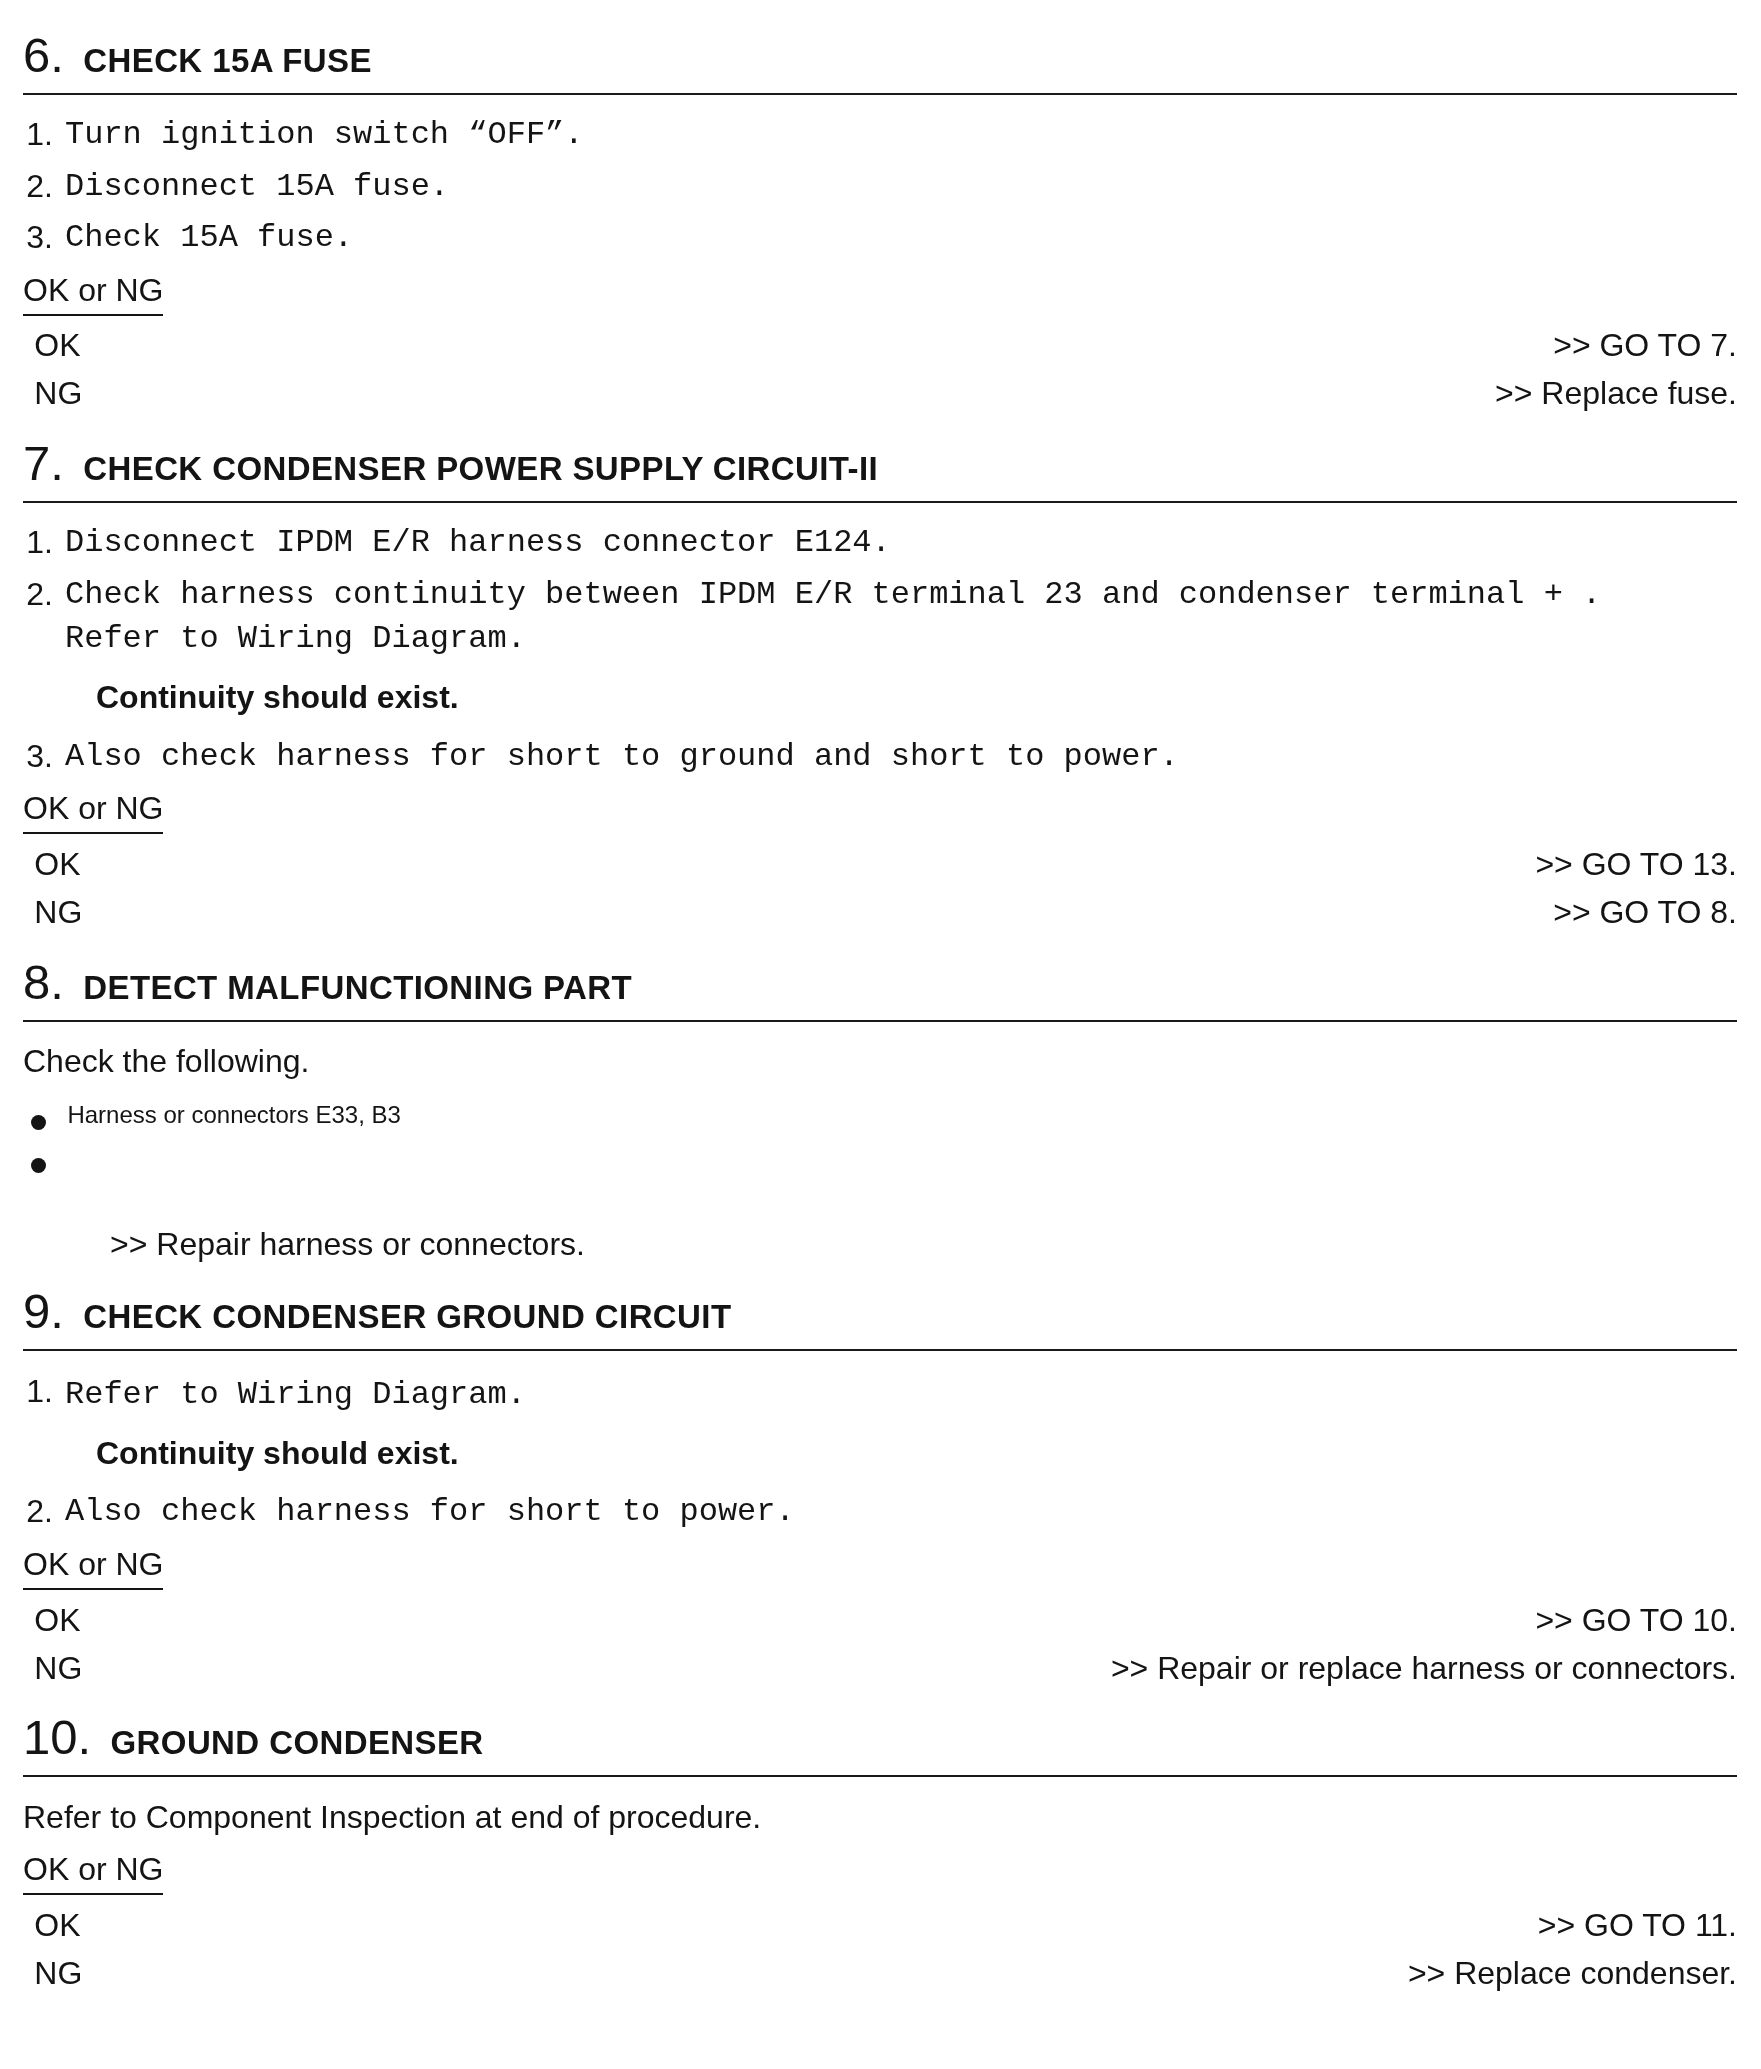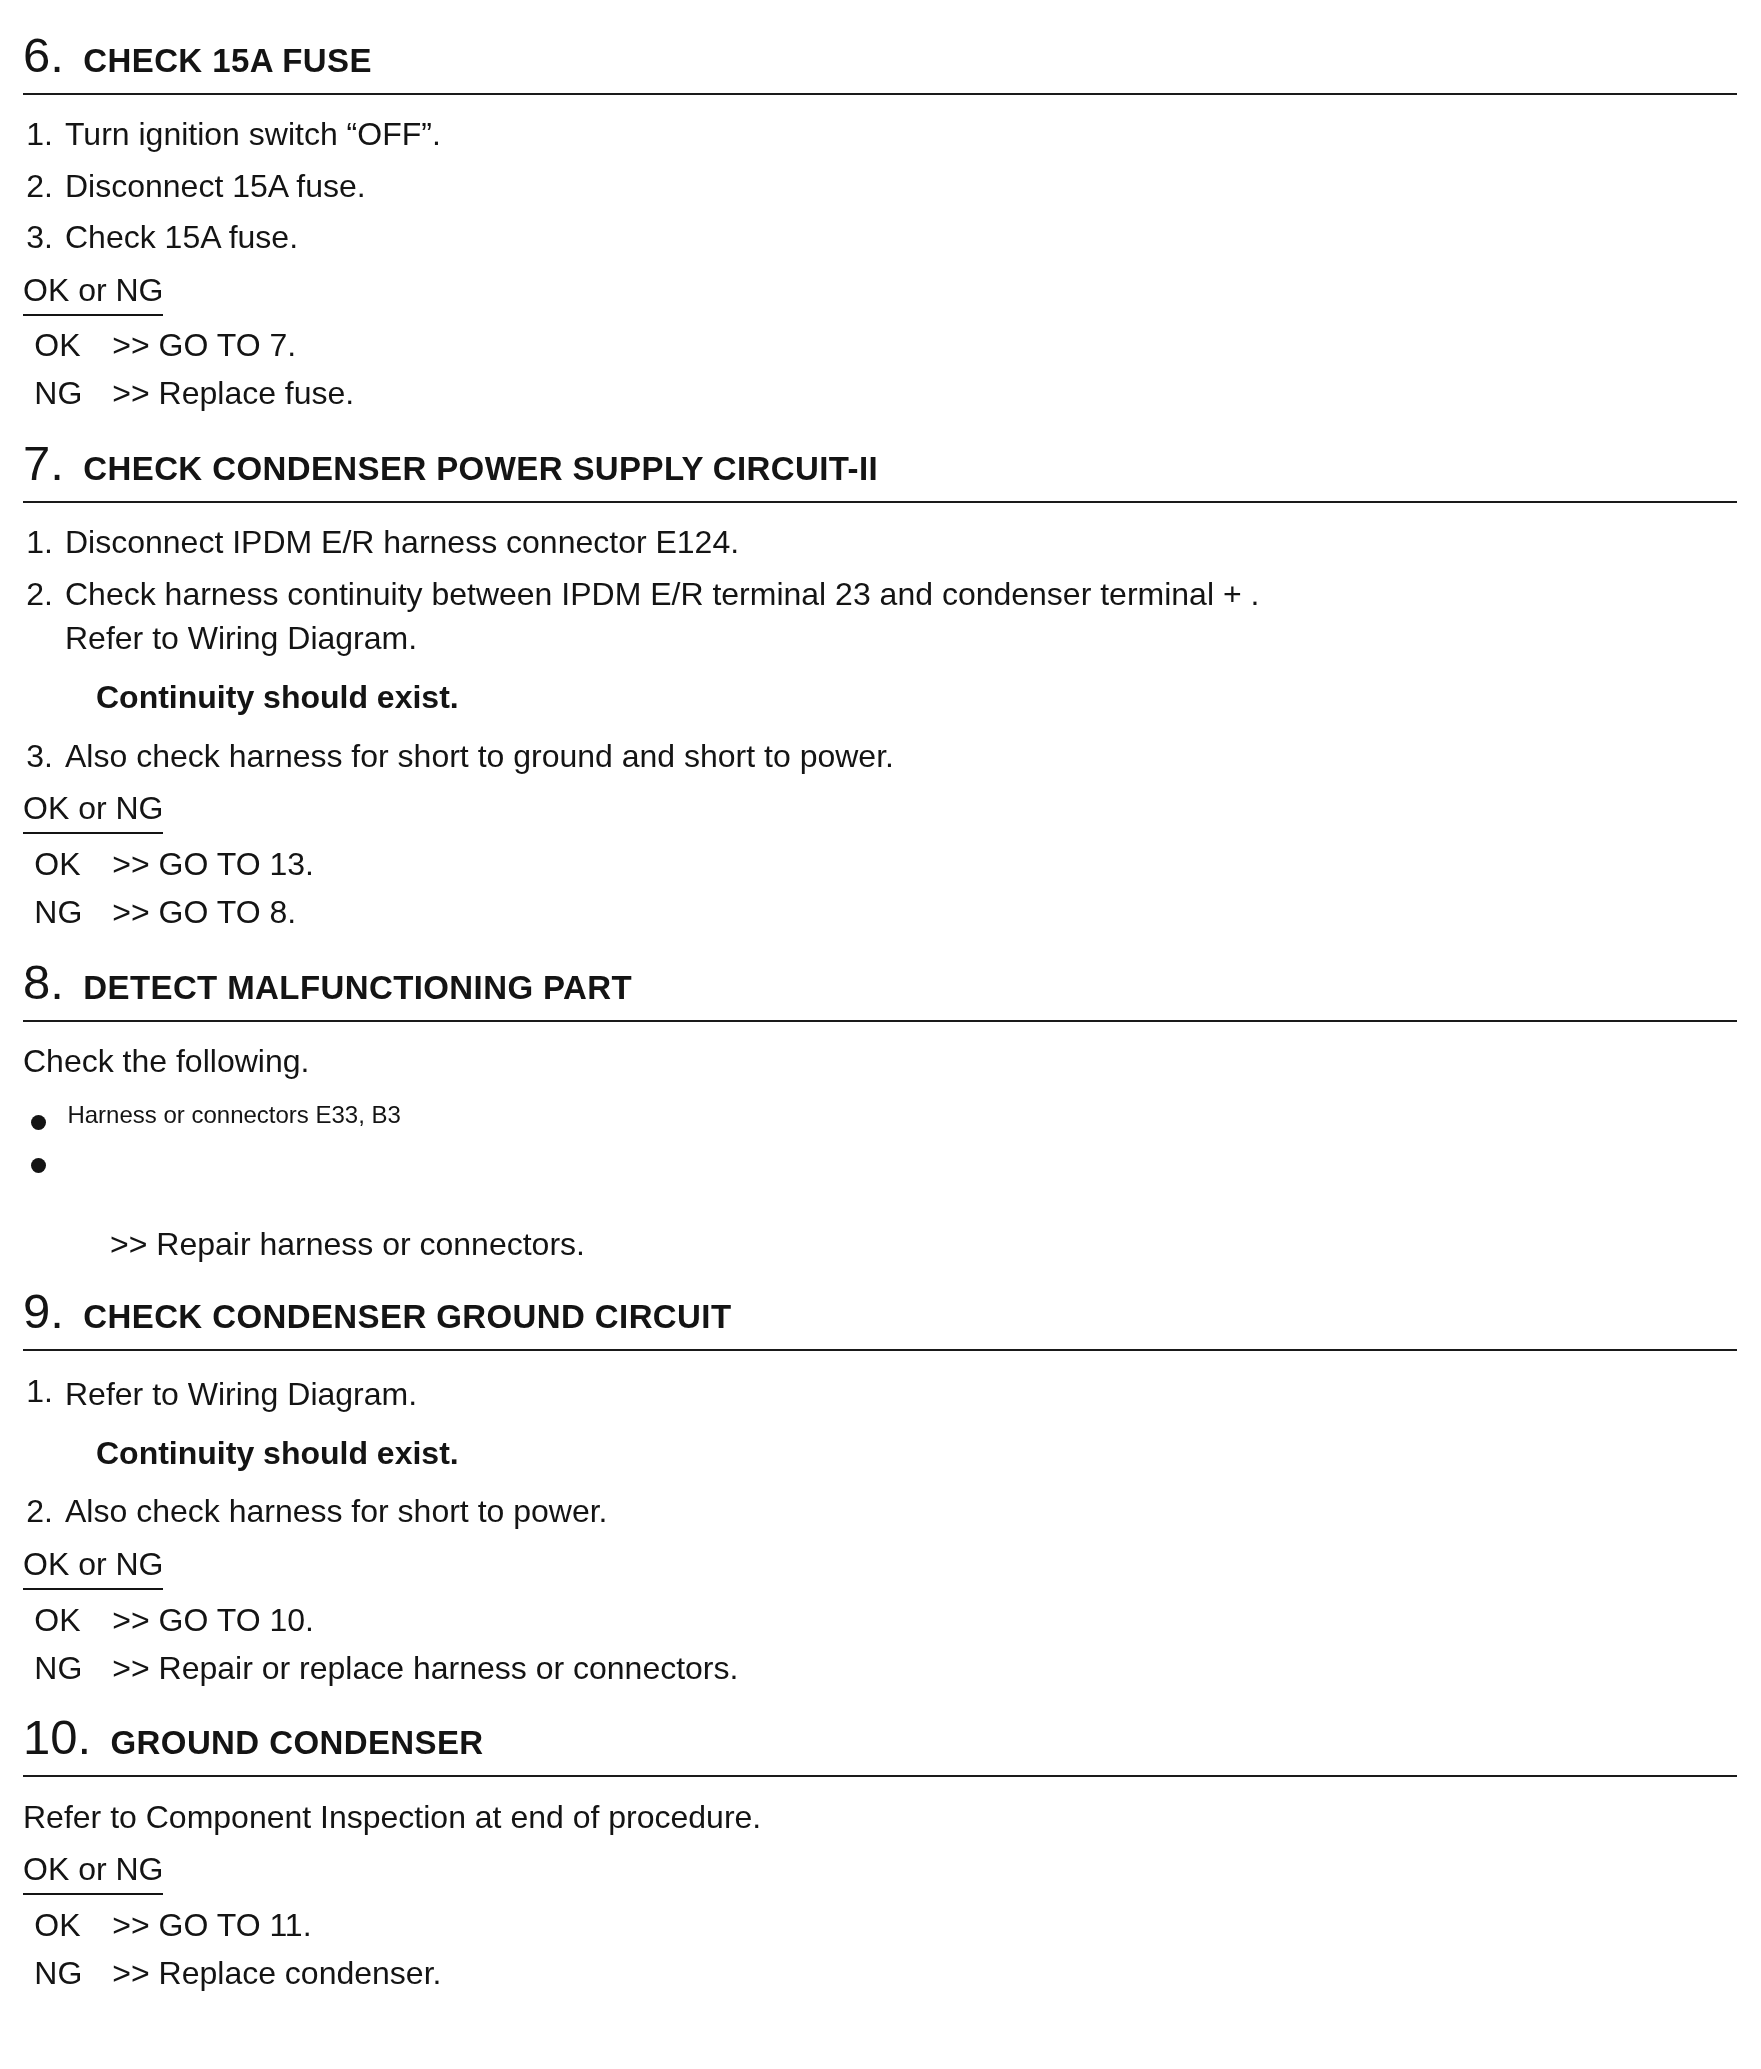--- a/index.html
+++ b/index.html
@@ -40,21 +40,21 @@
     margin: 13px 0 19.4px 0;
     height: 0;
   }
   .step {
     display: flex;
     font-size: 32px;
     line-height: 1.3;
     margin: 9.7px 0;
   }
   .step-num { flex: 0 0 42px; width: 42px; padding-left: 3.2px; }
-  .step-body { flex: 1; }
+  .step-body { flex: 1; font-family: Liberation Mono, monospace; }
   .step-line2 { margin-top: 3.2px; }
   .note {
     font-weight: 700;
     font-size: 32px;
     margin: 19.4px 0 19.4px 73px;
   }
   .intro {
     font-size: 32px;
     margin: 6.5px 0 11.3px 0;
     line-height: 1.3;
@@ -65,20 +65,21 @@
     font-size: 32px;
     border-bottom: 2.4px solid #141414;
     padding-bottom: 5px;
   }
   .result {
     display: flex;
     font-size: 32px;
     line-height: 1.3;
     margin: 6.5px 0;
     padding-left: 11.3px;
+    justify-content: space-between;
   }
   .res-label { flex: 0 0 78px; width: 78px; }
   .bullet {
     display: flex;
     align-items: flex-end;
     font-size: 24px;
     line-height: 1.3;
     margin: 16px 0;
   }
   .dot {

